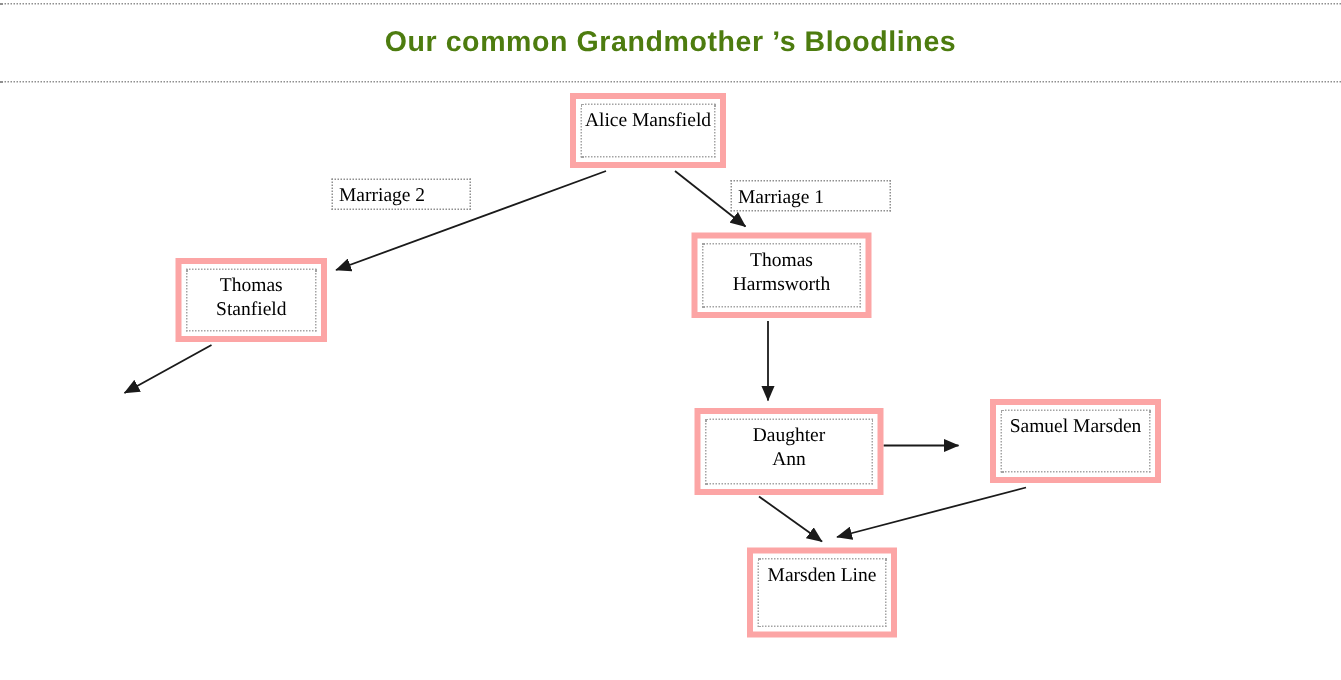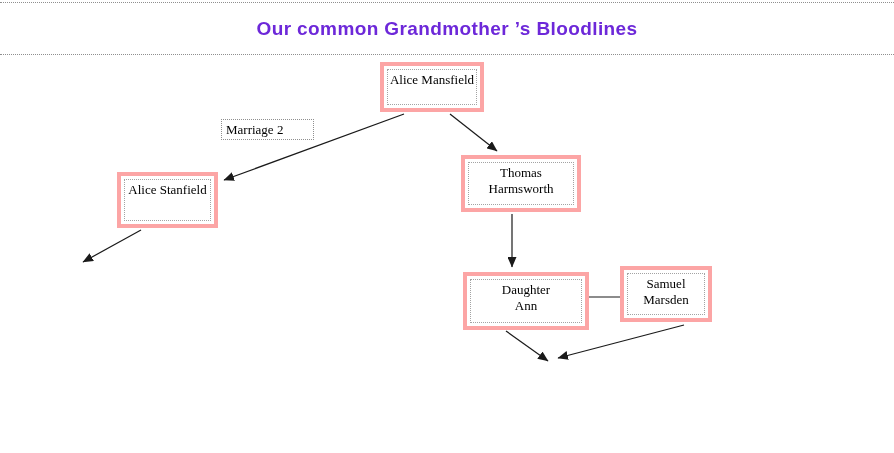--- a/index.html
+++ b/index.html
@@ -25,21 +25,21 @@
     align-items: center;
     justify-content: center;
     box-sizing: border-box;
   }
   .title-band h1 {
     margin: 0;
     font-family: "Liberation Sans", sans-serif;
     font-size: 19px;
     font-weight: bold;
     letter-spacing: 0.4px;
-    color: #6d28d9;
+    color: #4d7c0f;
   }
 
   
   svg.edges {
     position: absolute;
     left: 0; top: 0;
     width: 894px;
     height: 453px;
     z-index: 1;
     pointer-events: none;
@@ -112,44 +112,52 @@
   </svg>
 
   <div class="node" style="left:380px; top:62px; width:104px; height:50px">
     <div class="inner">
       <span class="node-label">Alice Mansfield</span>
     </div>
   </div>
 
   <div class="node" style="left:117px; top:172px; width:101px; height:56px">
     <div class="inner">
-      <span class="node-label">Alice Stanfield</span>
+      <span class="node-label">Thomas Stanfield</span>
     </div>
   </div>
 
   <div class="node" style="left:461px; top:155px; width:120px; height:57px">
     <div class="inner">
       <span class="node-label">Thomas
 Harmsworth</span>
     </div>
   </div>
 
 
   <div class="node" style="left:463px; top:272px; width:126px; height:58px">
     <div class="inner">
       <span class="node-label">Daughter
 Ann</span>
     </div>
   </div>
 
-  <div class="node" style="left:620px; top:266px; width:92px; height:56px">
+  <div class="node" style="left:660px; top:266px; width:114px; height:56px">
     <div class="inner">
       <span class="node-label">Samuel Marsden</span>
     </div>
   </div>
 
+  <div class="node" style="left:498px; top:365px; width:100px; height:60px">
+    <div class="inner">
+      <span class="node-label">Marsden Line</span>
+    </div>
+  </div>
 
   <div class="edge-label" style="left:221px; top:119px; width:93px; height:21px">
     <span>Marriage 2</span>
   </div>
 
+  <div class="edge-label" style="left:487px; top:120px; width:107px; height:21px">
+    <span>Marriage 1</span>
+  </div>
 
 </div>
 
 </body></html>

